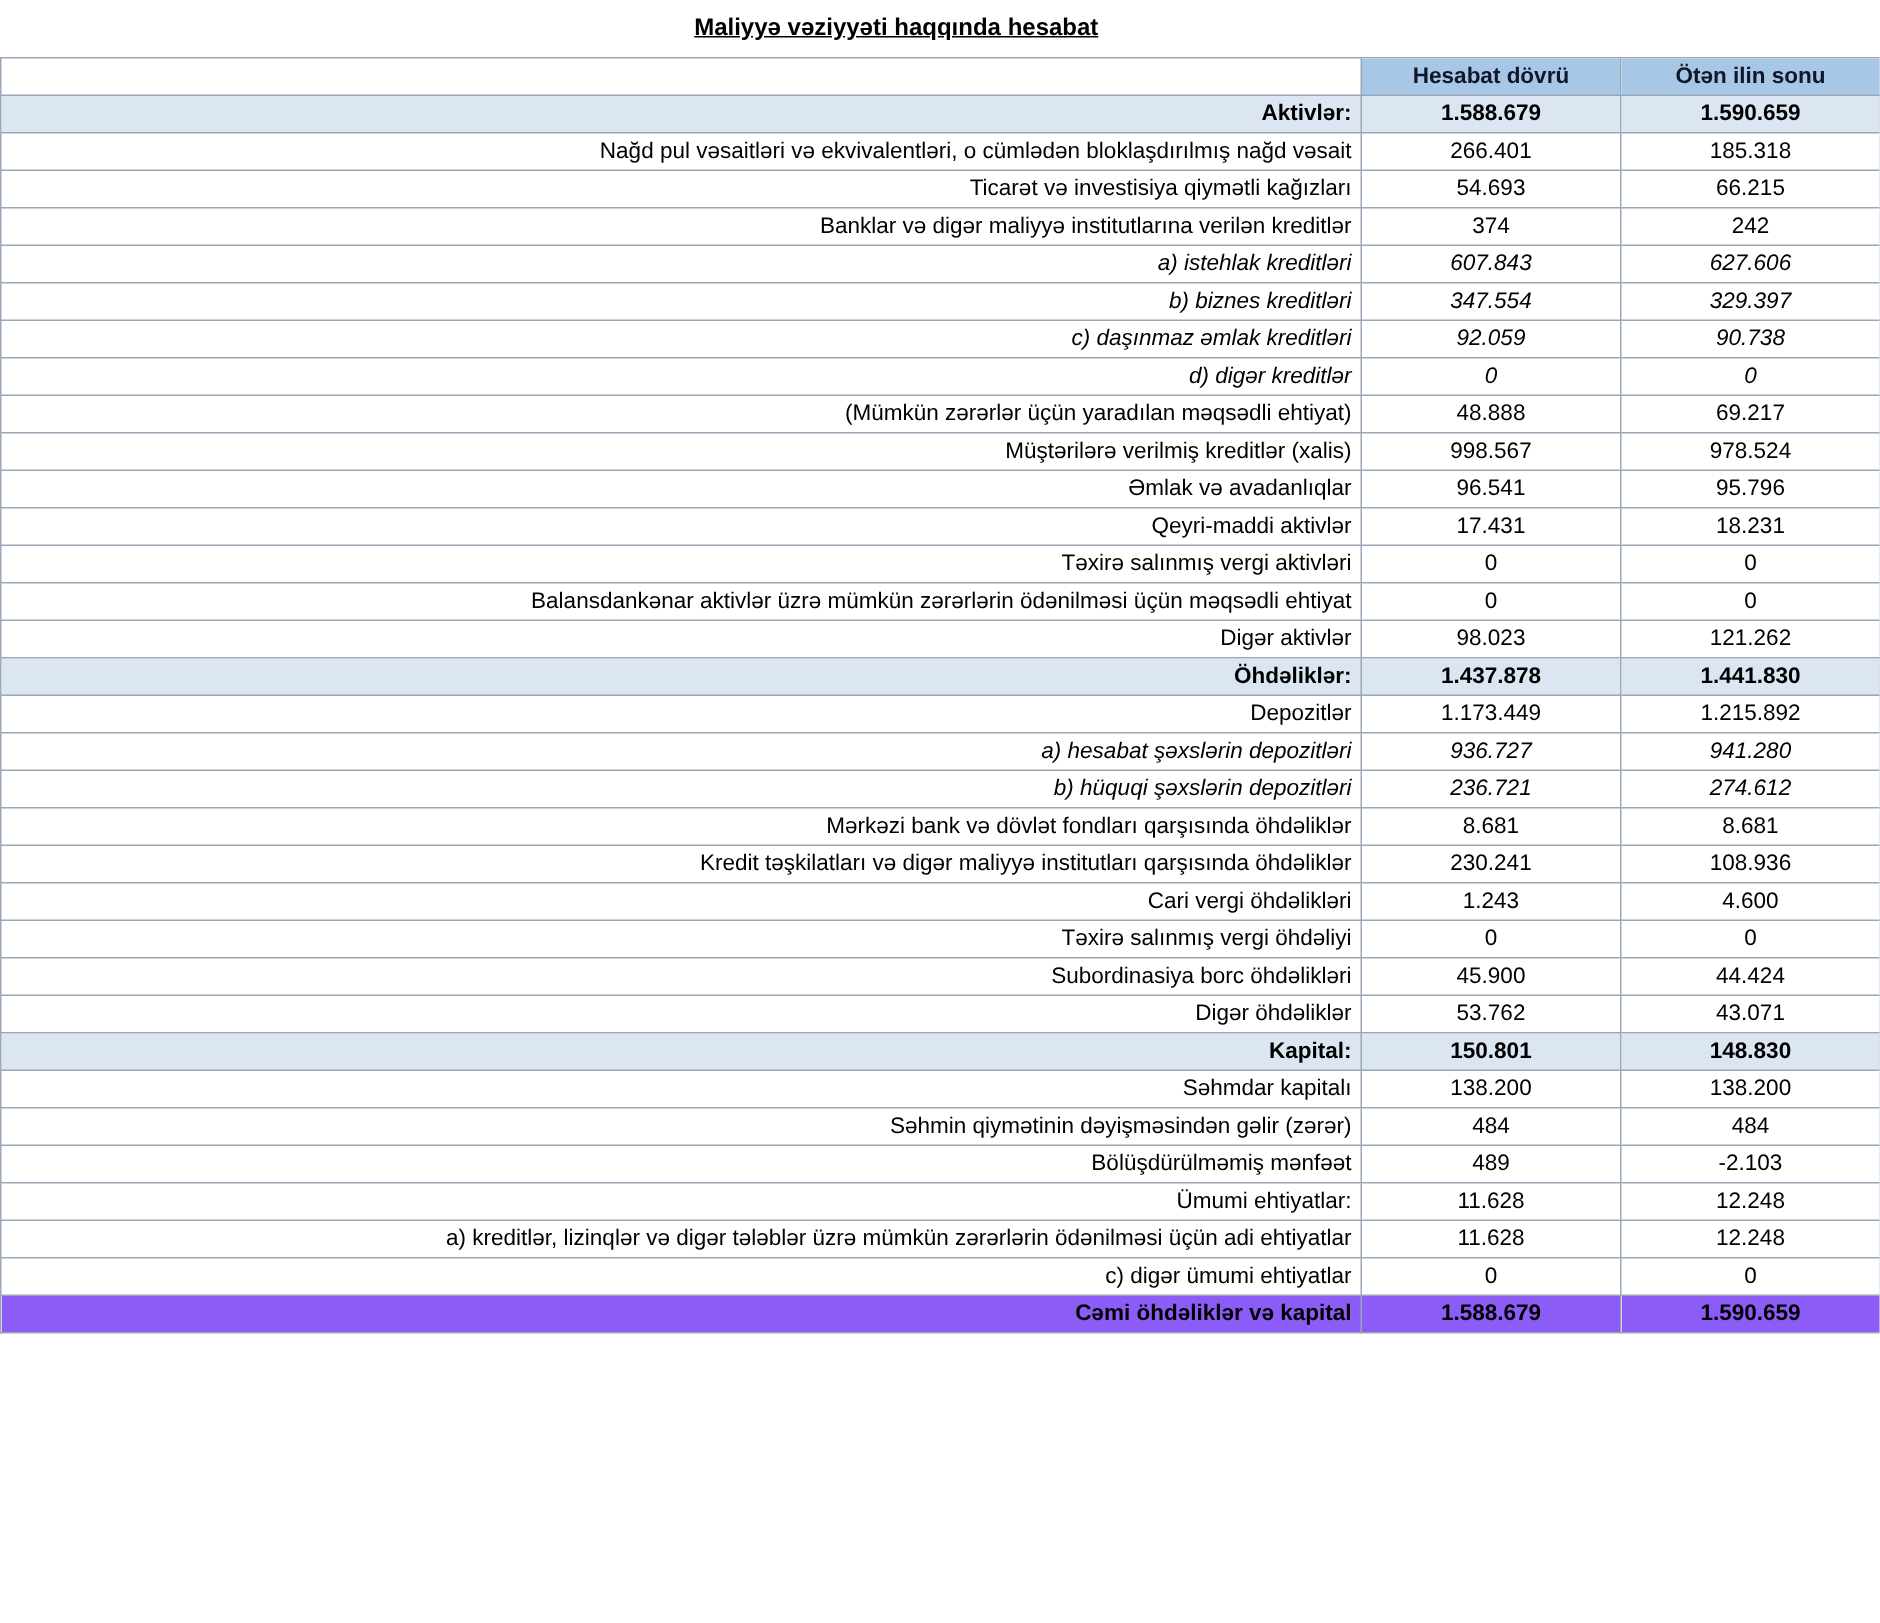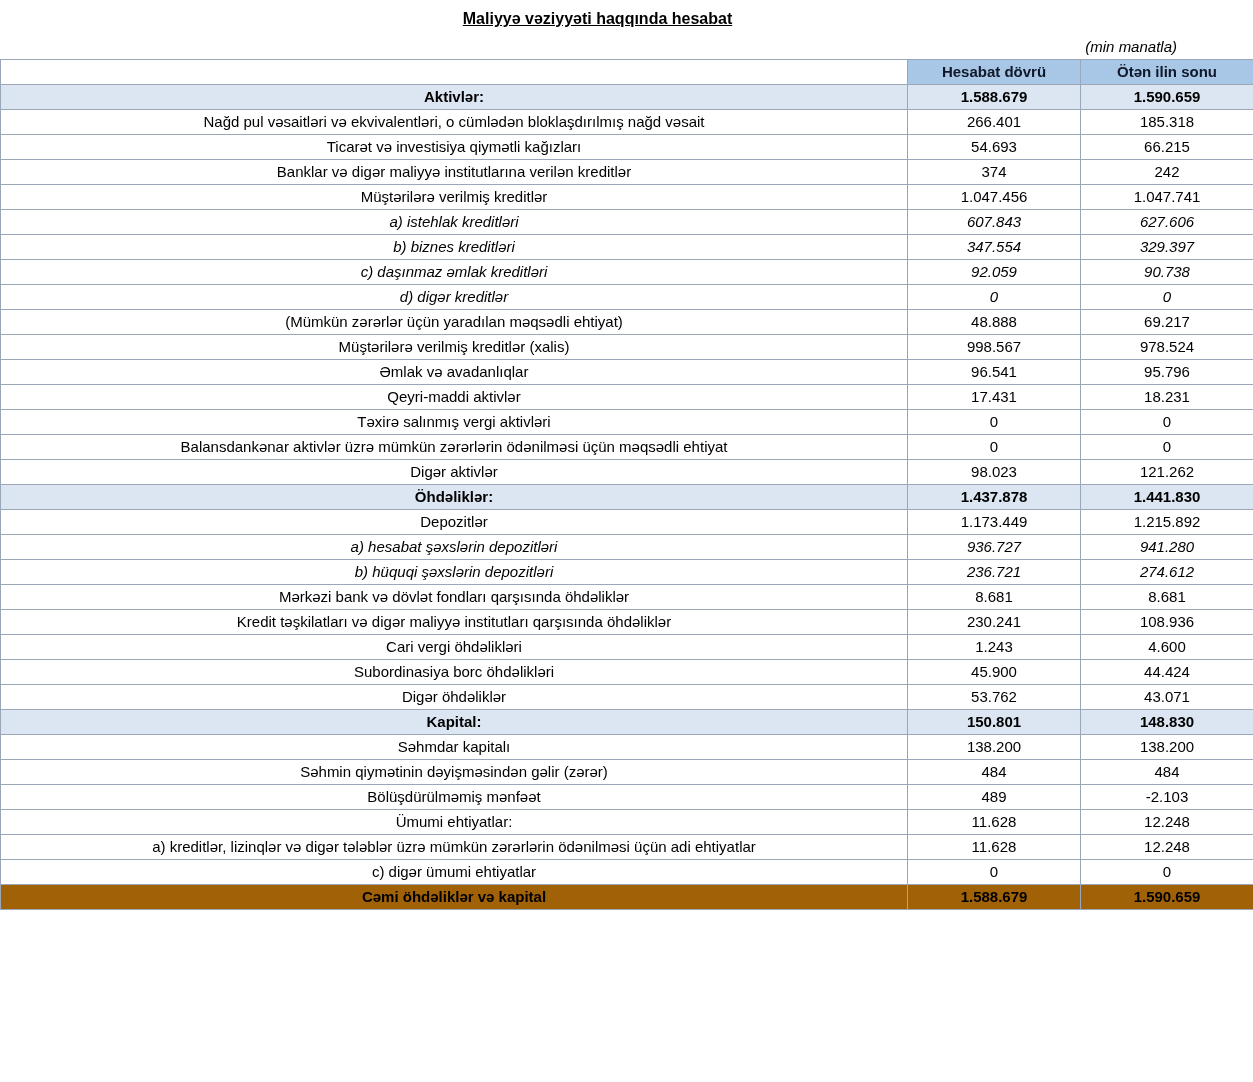--- a/index.html
+++ b/index.html
@@ -59,42 +59,41 @@
     color: #0f172a;
     font-weight: bold;
     text-align: center;
     height: 25px;
   }
   table.report thead th.blank {
     background: #ffffff;
     border-left: 1px solid #9aa7b8;
     border-top: 1px solid #9aa7b8;
   }
-  td.label { text-align: center; }
+  td.label { text-align: right; }
   td.val { text-align: center; }
   tr.section td {
     background: #dce6f2;
     font-weight: bold;
   }
   tr.italic td {
     font-style: italic;
   }
   tr.total td {
-    background: #a16207;
+    background: #8b5cf6;
     font-weight: bold;
   }
 </style>
 </head>
 <body>
 
 <div class="page">
 
   <div class="doc-title">Maliyyə vəziyyəti haqqında hesabat</div>
 
-  <div class="units-line">(min manatla)</div>
 
   <table class="report">
     <colgroup>
       <col class="c-label">
       <col class="c-val">
       <col class="c-val">
     </colgroup>
     <thead>
       <tr>
         <th class="blank"></th>
@@ -116,25 +115,20 @@
         <tr>
           <td class="label">Ticarət və investisiya qiymətli kağızları</td>
           <td class="val">54.693</td>
           <td class="val">66.215</td>
         </tr>
         <tr>
           <td class="label">Banklar və digər maliyyə institutlarına verilən kreditlər</td>
           <td class="val">374</td>
           <td class="val">242</td>
         </tr>
-        <tr>
-          <td class="label">Müştərilərə verilmiş kreditlər</td>
-          <td class="val">1.047.456</td>
-          <td class="val">1.047.741</td>
-        </tr>
         <tr class="italic">
           <td class="label">a) istehlak kreditləri</td>
           <td class="val">607.843</td>
           <td class="val">627.606</td>
         </tr>
         <tr class="italic">
           <td class="label">b) biznes kreditləri</td>
           <td class="val">347.554</td>
           <td class="val">329.397</td>
         </tr>
@@ -212,20 +206,25 @@
           <td class="label">Kredit təşkilatları və digər maliyyə institutları qarşısında öhdəliklər</td>
           <td class="val">230.241</td>
           <td class="val">108.936</td>
         </tr>
         <tr>
           <td class="label">Cari vergi öhdəlikləri</td>
           <td class="val">1.243</td>
           <td class="val">4.600</td>
         </tr>
         <tr>
+          <td class="label">Təxirə salınmış vergi öhdəliyi</td>
+          <td class="val">0</td>
+          <td class="val">0</td>
+        </tr>
+        <tr>
           <td class="label">Subordinasiya borc öhdəlikləri</td>
           <td class="val">45.900</td>
           <td class="val">44.424</td>
         </tr>
         <tr>
           <td class="label">Digər öhdəliklər</td>
           <td class="val">53.762</td>
           <td class="val">43.071</td>
         </tr>
         <tr class="section">

